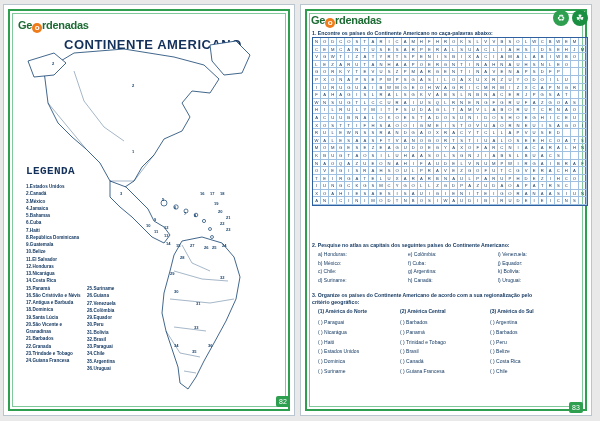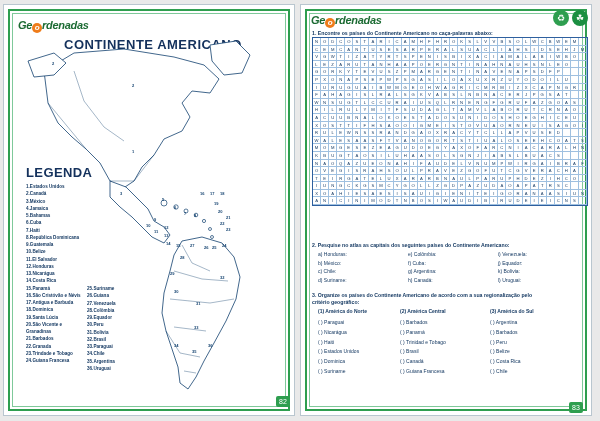--- a/index.html
+++ b/index.html
@@ -43,21 +43,20 @@
   }
 
   
   .logo{
     position:absolute;
     font-size:11px;
     font-weight:bold;
     color:#1c6b33;
     letter-spacing:-0.3px;
     white-space:nowrap;
-    font-style:italic;
   }
   .logo .o{
     display:inline-block;
     width:10px;height:10px;
     background:#ef7c1a;
     color:#fff;border-radius:50%;
     text-align:center;
     line-height:10px;
     font-size:8px;
     margin:0 0px;
@@ -114,25 +113,26 @@
   }
   .legend-box{
     position:absolute;
     left:22px;top:158px;
     width:64px;
     font-size:4.6px;
     color:#10355f;
     line-height:1.55;
   }
   .legend-title{
-    font-size:13px;
+    font-size:11px;
     font-weight:bold;
     color:#14315c;
     margin-bottom:3px;
     letter-spacing:0.4px;
+    font-family:Liberation Mono, monospace;
   }
   .legend-col{
     position:absolute;
     font-size:4.6px;
     color:#10355f;
     line-height:1.58;
     font-weight:bold;
   }
   .legend-col.c1{left:22px;top:178px;width:60px;}
   .legend-col.c2{left:83px;top:280px;width:60px;}

